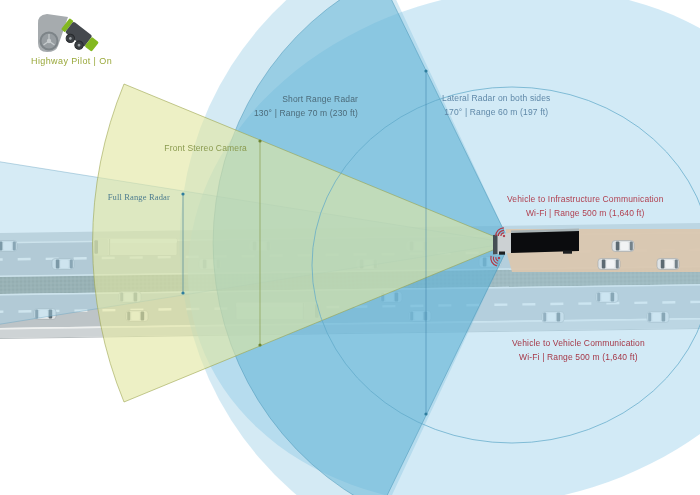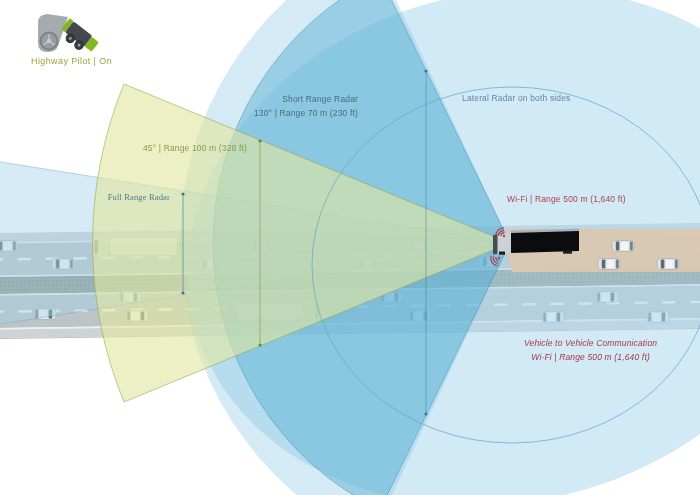--- a/index.html
+++ b/index.html
@@ -150,34 +150,36 @@
   </g>
 </svg>
 
 <div class="logo-text">Highway Pilot | On</div>
 
 <div class="lbl right c-shortrange" style="right:342px;top:93px;">
   <span class="l1">Short Range Radar</span>
   <span class="l2">130° | Range 70 m (230 ft)</span>
 </div>
 
-<div class="lbl left c-lateral" style="left:462px;top:92px;">
+<div class="lbl left c-lateral" style="left:442px;top:92px;">
   <span class="l1">Lateral Radar on both sides</span>
+  <span class="l2">170° | Range 60 m (197 ft)</span>
 </div>
 
 <div class="lbl right c-stereo" style="right:453px;top:142px;">
-  <span class="l2">45° | Range 100 m (328 ft)</span>
+  <span class="l1">Front Stereo Camera</span>
 </div>
 
 <div class="lbl right c-fullrange" style="right:530px;top:191px;font-family:Liberation Serif, serif;">
   <span class="l1">Full Range Radar</span>
 </div>
 
 <div class="lbl left c-v2i" style="left:507px;top:193px;">
+  <span class="l1">Vehicle to Infrastructure Communication</span>
   <span class="l2">Wi-Fi | Range 500 m (1,640 ft)</span>
 </div>
 
-<div class="lbl left c-v2v" style="left:524px;top:337px;font-style:italic;">
+<div class="lbl left c-v2v" style="left:512px;top:337px;">
   <span class="l1">Vehicle to Vehicle Communication</span>
   <span class="l2">Wi-Fi | Range 500 m (1,640 ft)</span>
 </div>
 
 </div>
 
 </body></html>

